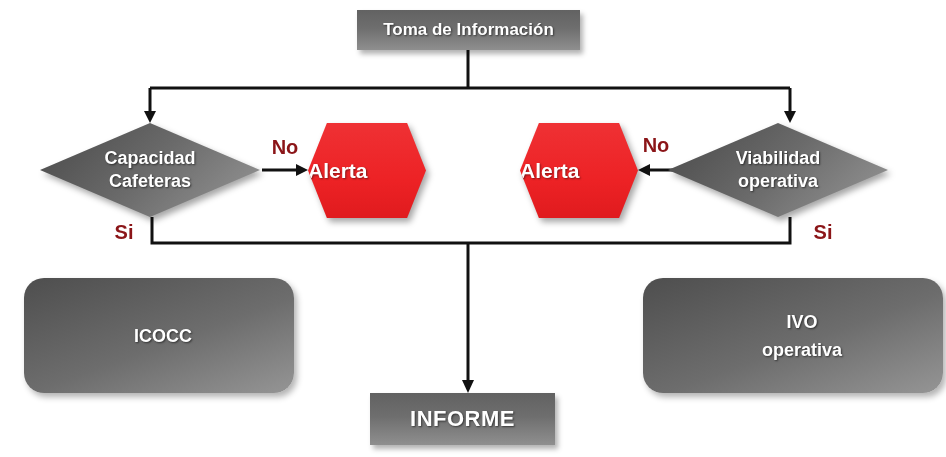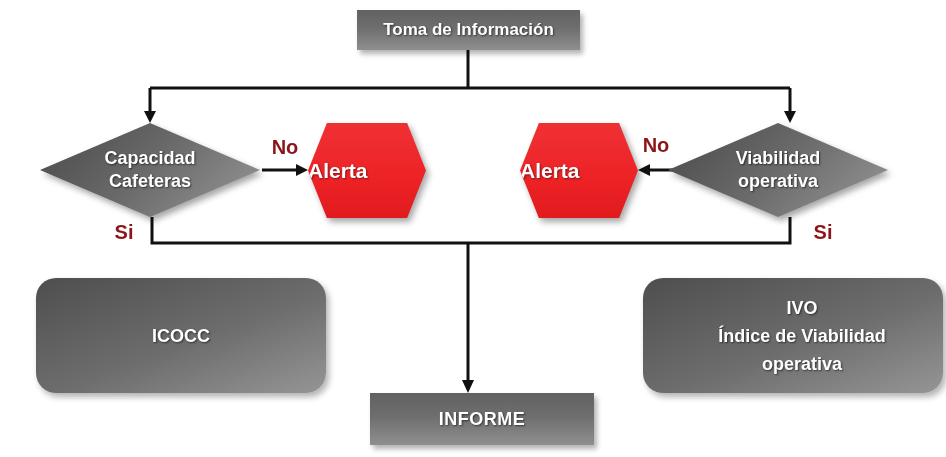--- a/index.html
+++ b/index.html
@@ -18,21 +18,21 @@
     position:absolute;z-index:2;
     display:flex;flex-direction:column;align-items:center;justify-content:center;
     color:#ffffff;font-weight:bold;text-align:center;
     text-shadow:1px 1px 2px rgba(0,0,0,0.55);
   }
   .rect-node{
     background:linear-gradient(180deg,#626262 0%,#6e6e6e 45%,#8f8f8f 100%);
     box-shadow:3px 4px 5px rgba(0,0,0,0.30);
   }
   #start-box{left:357px;top:10px;width:223px;height:40px;font-size:17px;text-align:center;}
-  #report-box{left:370px;top:393px;width:224px;height:52px;font-size:18px;letter-spacing:0.5px;}
+  #report-box{left:370px;top:393px;width:185px;height:52px;font-size:22px;letter-spacing:0.5px;}
 
   .shape-wrap{position:absolute;z-index:2;filter:drop-shadow(3px 4px 3px rgba(0,0,0,0.35));}
   .diamond{
     width:100%;height:100%;
     clip-path:polygon(50% 0,100% 50%,50% 100%,0 50%);
     background:linear-gradient(135deg,#4c4c4c 5%,#6b6b6b 50%,#989898 100%);
     display:flex;flex-direction:column;align-items:center;justify-content:center;
     color:#fff;font-weight:bold;font-size:18px;line-height:23px;text-align:center;
     text-shadow:1px 1px 2px rgba(0,0,0,0.55);
   }
@@ -49,21 +49,21 @@
   }
   #alert-left{left:308px;top:123px;width:118px;height:95px;}
   #alert-right{left:520px;top:123px;width:118px;height:95px;}
 
   .result-node{
     border-radius:20px;
     background:linear-gradient(160deg,#4e4e4e 0%,#6d6d6d 55%,#959595 100%);
     box-shadow:3px 4px 6px rgba(0,0,0,0.30);
     font-size:18px;line-height:28px;
   }
-  #result-left{left:36px;top:278px;width:290px;height:115px;}
+  #result-left{left:24px;top:278px;width:262px;height:115px;padding-left:8px;}
   #result-right{left:643px;top:278px;width:282px;height:115px;padding-left:18px;}
 
   .edge-label{
     position:absolute;z-index:3;
     transform:translate(-50%,-50%);
     font-weight:bold;font-size:20px;color:#8B1518;
   }
   #no-left{left:285px;top:147px;}
   #no-right{left:656px;top:145px;}
   #si-left{left:124px;top:232px;}
@@ -127,21 +127,20 @@
       <span class="line">Alerta</span>
     </div>
   </div>
 
   <div class="node result-node" id="result-left">
     <span class="line">ICOCC</span>
   </div>
 
   <div class="node result-node" id="result-right">
     <span class="line">IVO</span>
-    <span class="line">Índice de Viabilidad</span>
     <span class="line">operativa</span>
   </div>
 
   <div class="node rect-node" id="report-box">
     <span class="line">INFORME</span>
   </div>
 
   <div class="edge-label" id="no-left">No</div>
   <div class="edge-label" id="no-right">No</div>
   <div class="edge-label" id="si-left">Si</div>

